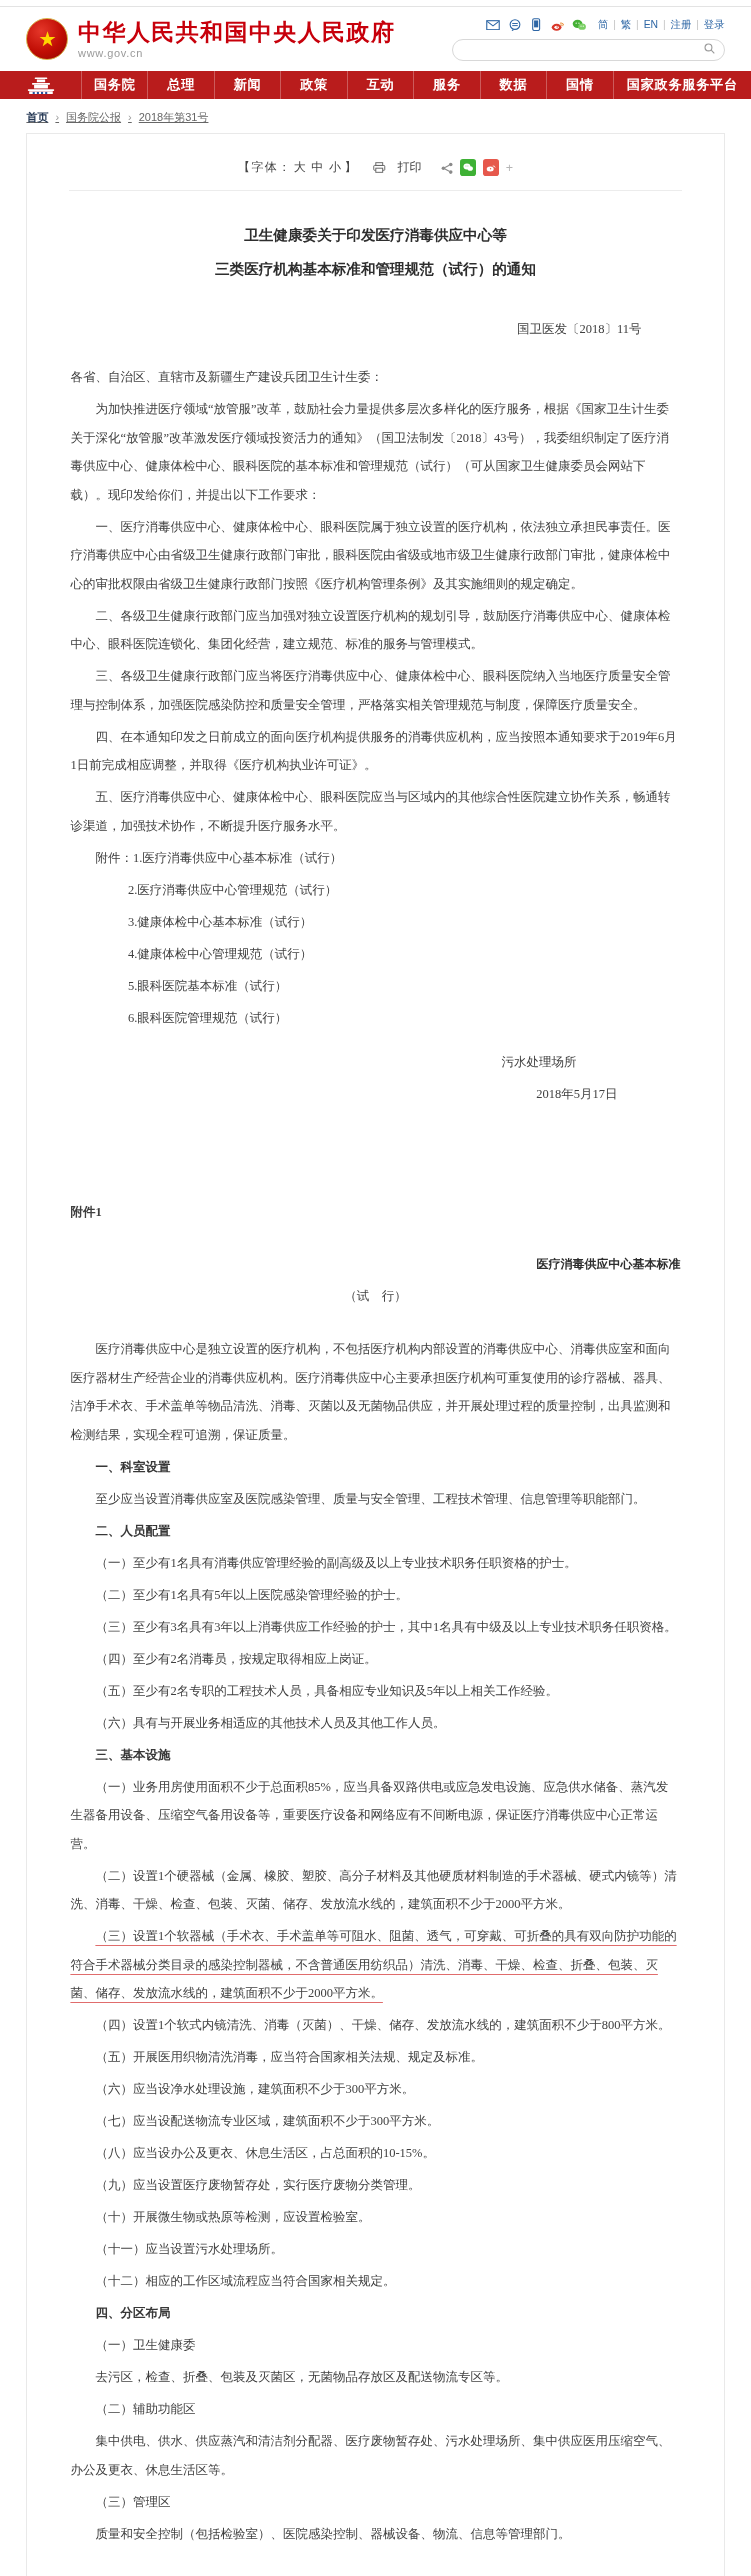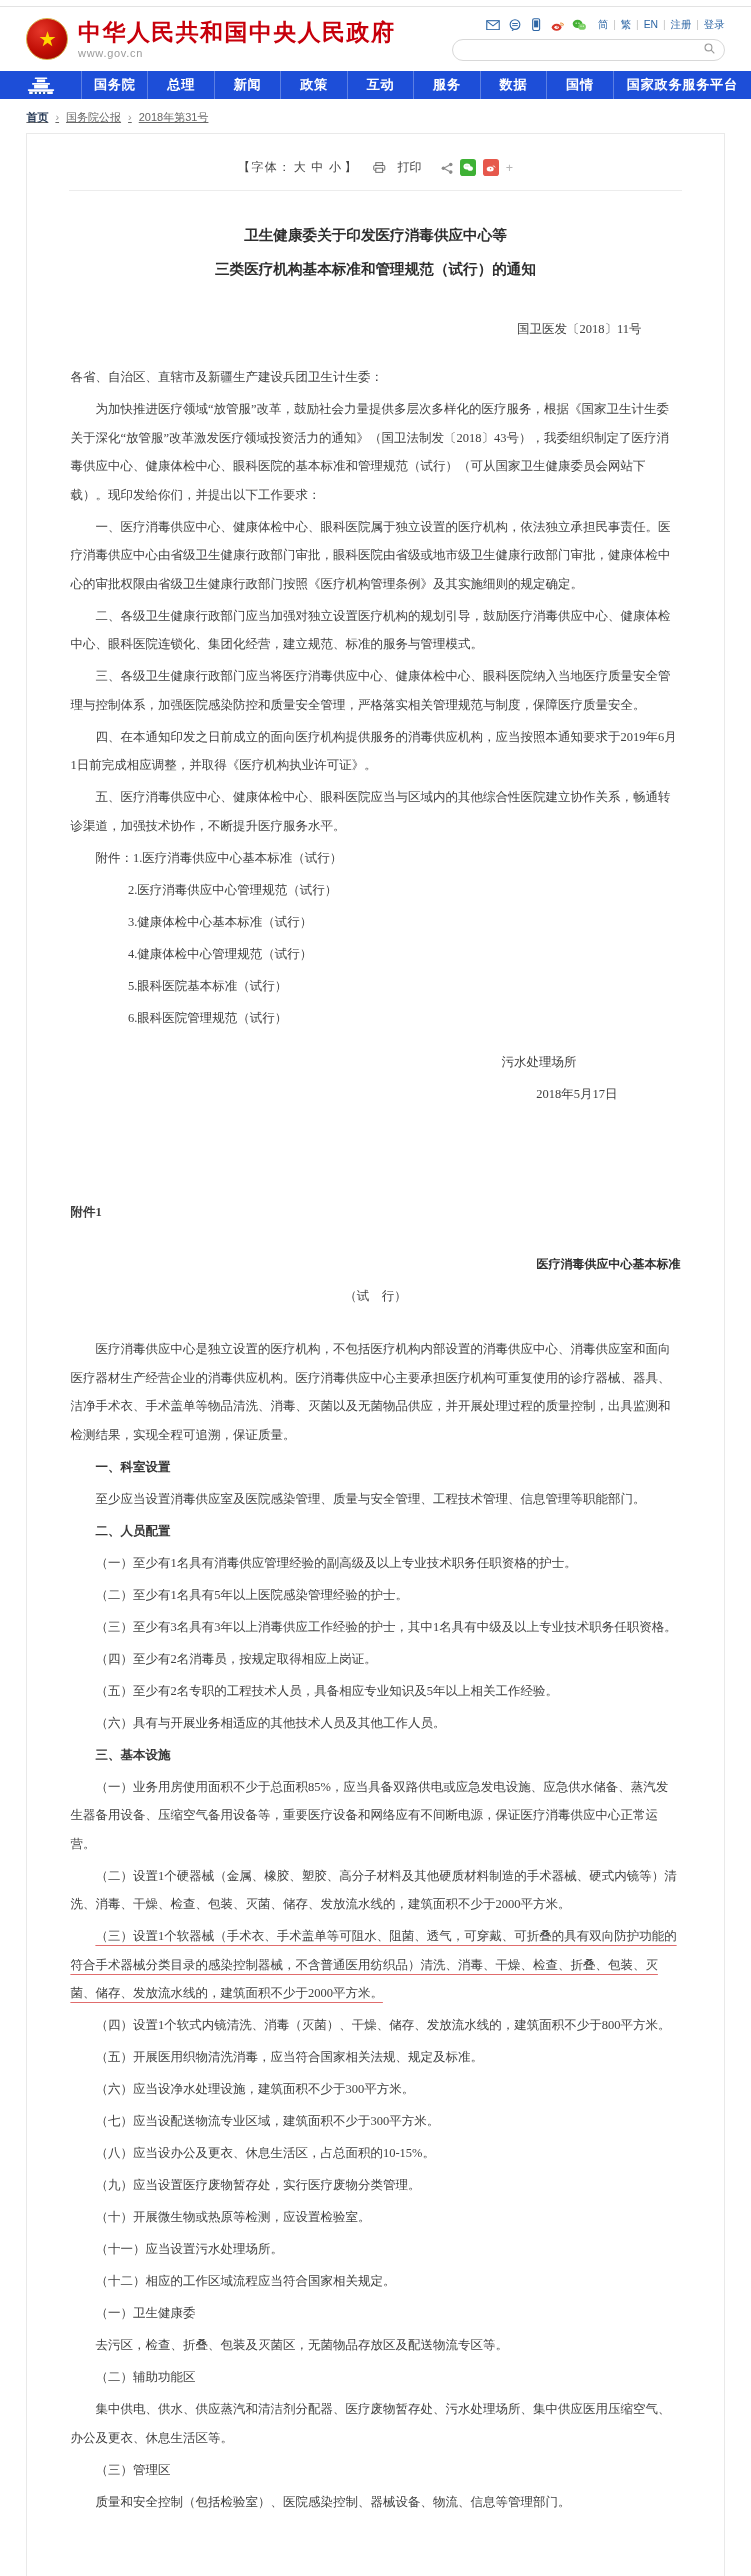--- a/index.html
+++ b/index.html
@@ -25,21 +25,21 @@
   .q-icon { display:inline-flex; width:15.3px; height:15.3px; align-items:center; justify-content:center; cursor:pointer; }
   .lang-links { display:flex; align-items:center; gap:4.9px; margin-left:4.2px; }
   .lang-link { color:#2d66a5; cursor:pointer; }
   .lang-sep { color:#c5c5c5; }
   .search-box { width:273px; height:22px; border:0.7px solid #d8d8d8; border-radius:12px;
                 display:flex; align-items:center; padding:0 8.3px; }
   .search-input { flex:1; border:none; outline:none; font-size:9.7px; color:#555; background:transparent; }
   .search-glyph { color:#9a9a9a; }
 
   
-  .nav { display:flex; background:#1d4ed8; color:#fff; height:28px; align-items:stretch; }
+  .nav { display:flex; background:#b91c1c; color:#fff; height:28px; align-items:stretch; }
   .nav-home { width:81px; display:flex; align-items:center; justify-content:center; cursor:pointer; }
   .nav-item { flex:1; display:flex; align-items:center; justify-content:center;
               border-left:0.7px solid rgba(255,255,255,.28); font-size:13.2px; font-weight:bold;
               letter-spacing:0.7px; cursor:pointer; white-space:nowrap; }
   .nav-item.wide { flex:2.1; }
 
   
   .breadcrumb { padding:11px 26.4px 8.3px; font-size:11px; color:#666;text-decoration:underline; }
   .crumb { cursor:pointer; }
   .crumb-home { font-weight:bold; color:#273a56; }
@@ -274,20 +274,21 @@
           <p class="para u-red">（三）设置1个软器械（手术衣、手术盖单等可阻水、阻菌、透气，可穿戴、可折叠的具有双向防护功能的符合手术器械分类目录的感染控制器械，不含普通医用纺织品）清洗、消毒、干燥、检查、折叠、包装、灭菌、储存、发放流水线的，建筑面积不少于2000平方米。</p>
           <p class="para">（四）设置1个软式内镜清洗、消毒（灭菌）、干燥、储存、发放流水线的，建筑面积不少于800平方米。</p>
           <p class="para">（五）开展医用织物清洗消毒，应当符合国家相关法规、规定及标准。</p>
           <p class="para">（六）应当设净水处理设施，建筑面积不少于300平方米。</p>
           <p class="para">（七）应当设配送物流专业区域，建筑面积不少于300平方米。</p>
           <p class="para">（八）应当设办公及更衣、休息生活区，占总面积的10-15%。</p>
           <p class="para">（九）应当设置医疗废物暂存处，实行医疗废物分类管理。</p>
           <p class="para">（十）开展微生物或热原等检测，应设置检验室。</p>
           <p class="para">（十一）应当设置污水处理场所。</p>
           <p class="para">（十二）相应的工作区域流程应当符合国家相关规定。</p>
+          <p class="para bold">四、分区布局</p>
           <p class="para">（一）卫生健康委</p>
           <p class="para">去污区，检查、折叠、包装及灭菌区，无菌物品存放区及配送物流专区等。</p>
           <p class="para">（二）辅助功能区</p>
           <p class="para">集中供电、供水、供应蒸汽和清洁剂分配器、医疗废物暂存处、污水处理场所、集中供应医用压缩空气、办公及更衣、休息生活区等。</p>
           <p class="para">（三）管理区</p>
           <p class="para">质量和安全控制（包括检验室）、医院感染控制、器械设备、物流、信息等管理部门。</p>
         </div>
     </div>
 
   </div>

